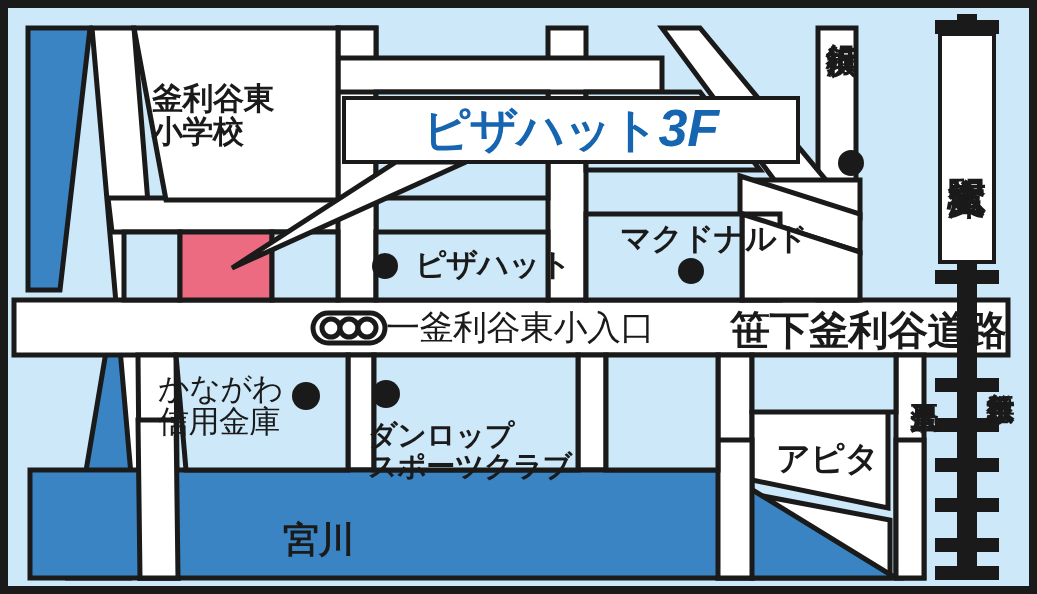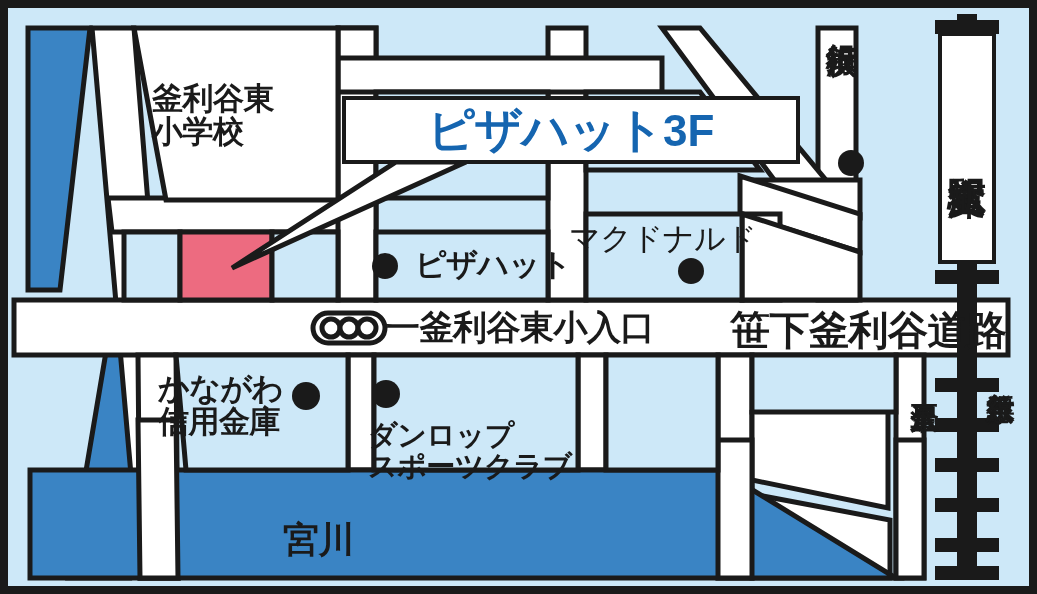--- a/index.html
+++ b/index.html
@@ -51,22 +51,23 @@
   }
   .big-callout-text {
     color: #1565b0;
     font-size: 47px;
     font-weight: bold;
     letter-spacing: -1px;
     white-space: pre;
     font-family: "Liberation Sans", "DejaVu Sans", sans-serif;
   }
   .big-callout-text .suffix {
-    font-size: 44px;
+    font-size: 52px;
     letter-spacing: 0px;
+    font-style: italic;
   }
   .station-box {
     position: absolute;
     left: 938px;
     top: 32px;
     width: 58px;
     height: 232px;
     background: #ffffff;
     border: 4px solid #1a1a1a;
     box-sizing: border-box;
@@ -190,42 +191,43 @@
   <div class="lbl" style="left:152px; top:82px; font-size:31px; font-weight:bold;">釜利谷東
 小学校</div>
 
   <div class="big-callout">
     <span class="big-callout-text"><span>ピザハット</span><span class="suffix">3F</span></span>
   </div>
 
   <div class="lbl" style="left:400px; top:248px; font-size:31px; font-weight:bold;margin-left:15px;">ピザハット</div>
   <div class="dot" style="left:372px; top:253px; width:26px; height:26px;"></div>
 
-  <div class="lbl" style="left:569px; top:222px; font-size:31px; font-weight:normal;">マクドナルド</div>
+  <div class="lbl" style="left:620px; top:222px; font-size:31px; font-weight:bold;">マクドナルド</div>
   <div class="dot" style="left:678px; top:258px; width:26px; height:26px;"></div>
 
   <div class="lbl lbl-vert" style="left:826px; top:20px; font-size:31px; font-weight:bold;">横浜銀行</div>
   <div class="dot" style="left:838px; top:150px; width:26px; height:26px;"></div>
 
   <div class="station-box">
     <span class="station-box-text">金沢文庫駅</span>
   </div>
 
-  <div class="lbl" style="left:386px; top:309px; font-size:34px; font-weight:bold;">一釜利谷東小入口</div>
+  <div class="lbl" style="left:386px; top:309px; font-size:34px; font-weight:normal;">一釜利谷東小入口</div>
 
   <div class="lbl" style="left:730px; top:309px; font-size:40px; font-weight:bold;">笹下釜利谷道路</div>
 
-  <div class="lbl" style="left:158px; top:372px; font-size:31px; font-weight:bold;">かながわ
+  <div class="lbl" style="left:158px; top:372px; font-size:31px; font-weight:normal;">かながわ
 信用金庫</div>
   <div class="dot" style="left:292px; top:382px; width:28px; height:28px;"></div>
 
   <div class="lbl" style="left:368px; top:420px; font-size:29px; font-weight:bold;">ダンロップ
 スポーツクラブ</div>
   <div class="dot" style="left:372px; top:380px; width:28px; height:28px;"></div>
 
+  <div class="lbl" style="left:776px; top:440px; font-size:34px; font-weight:bold;">アピタ</div>
 
   <div class="lbl" style="left:283px; top:521px; font-size:36px; font-weight:bold;">宮川</div>
 
   <div class="lbl lbl-vert" style="left:910px; top:382px; font-size:28px; font-weight:bold;">至金沢八景</div>
 
   <div class="lbl lbl-vert" style="left:986px; top:372px; font-size:28px; font-weight:bold;">京浜急行線</div>
 
 </div>
 
 </body></html>

